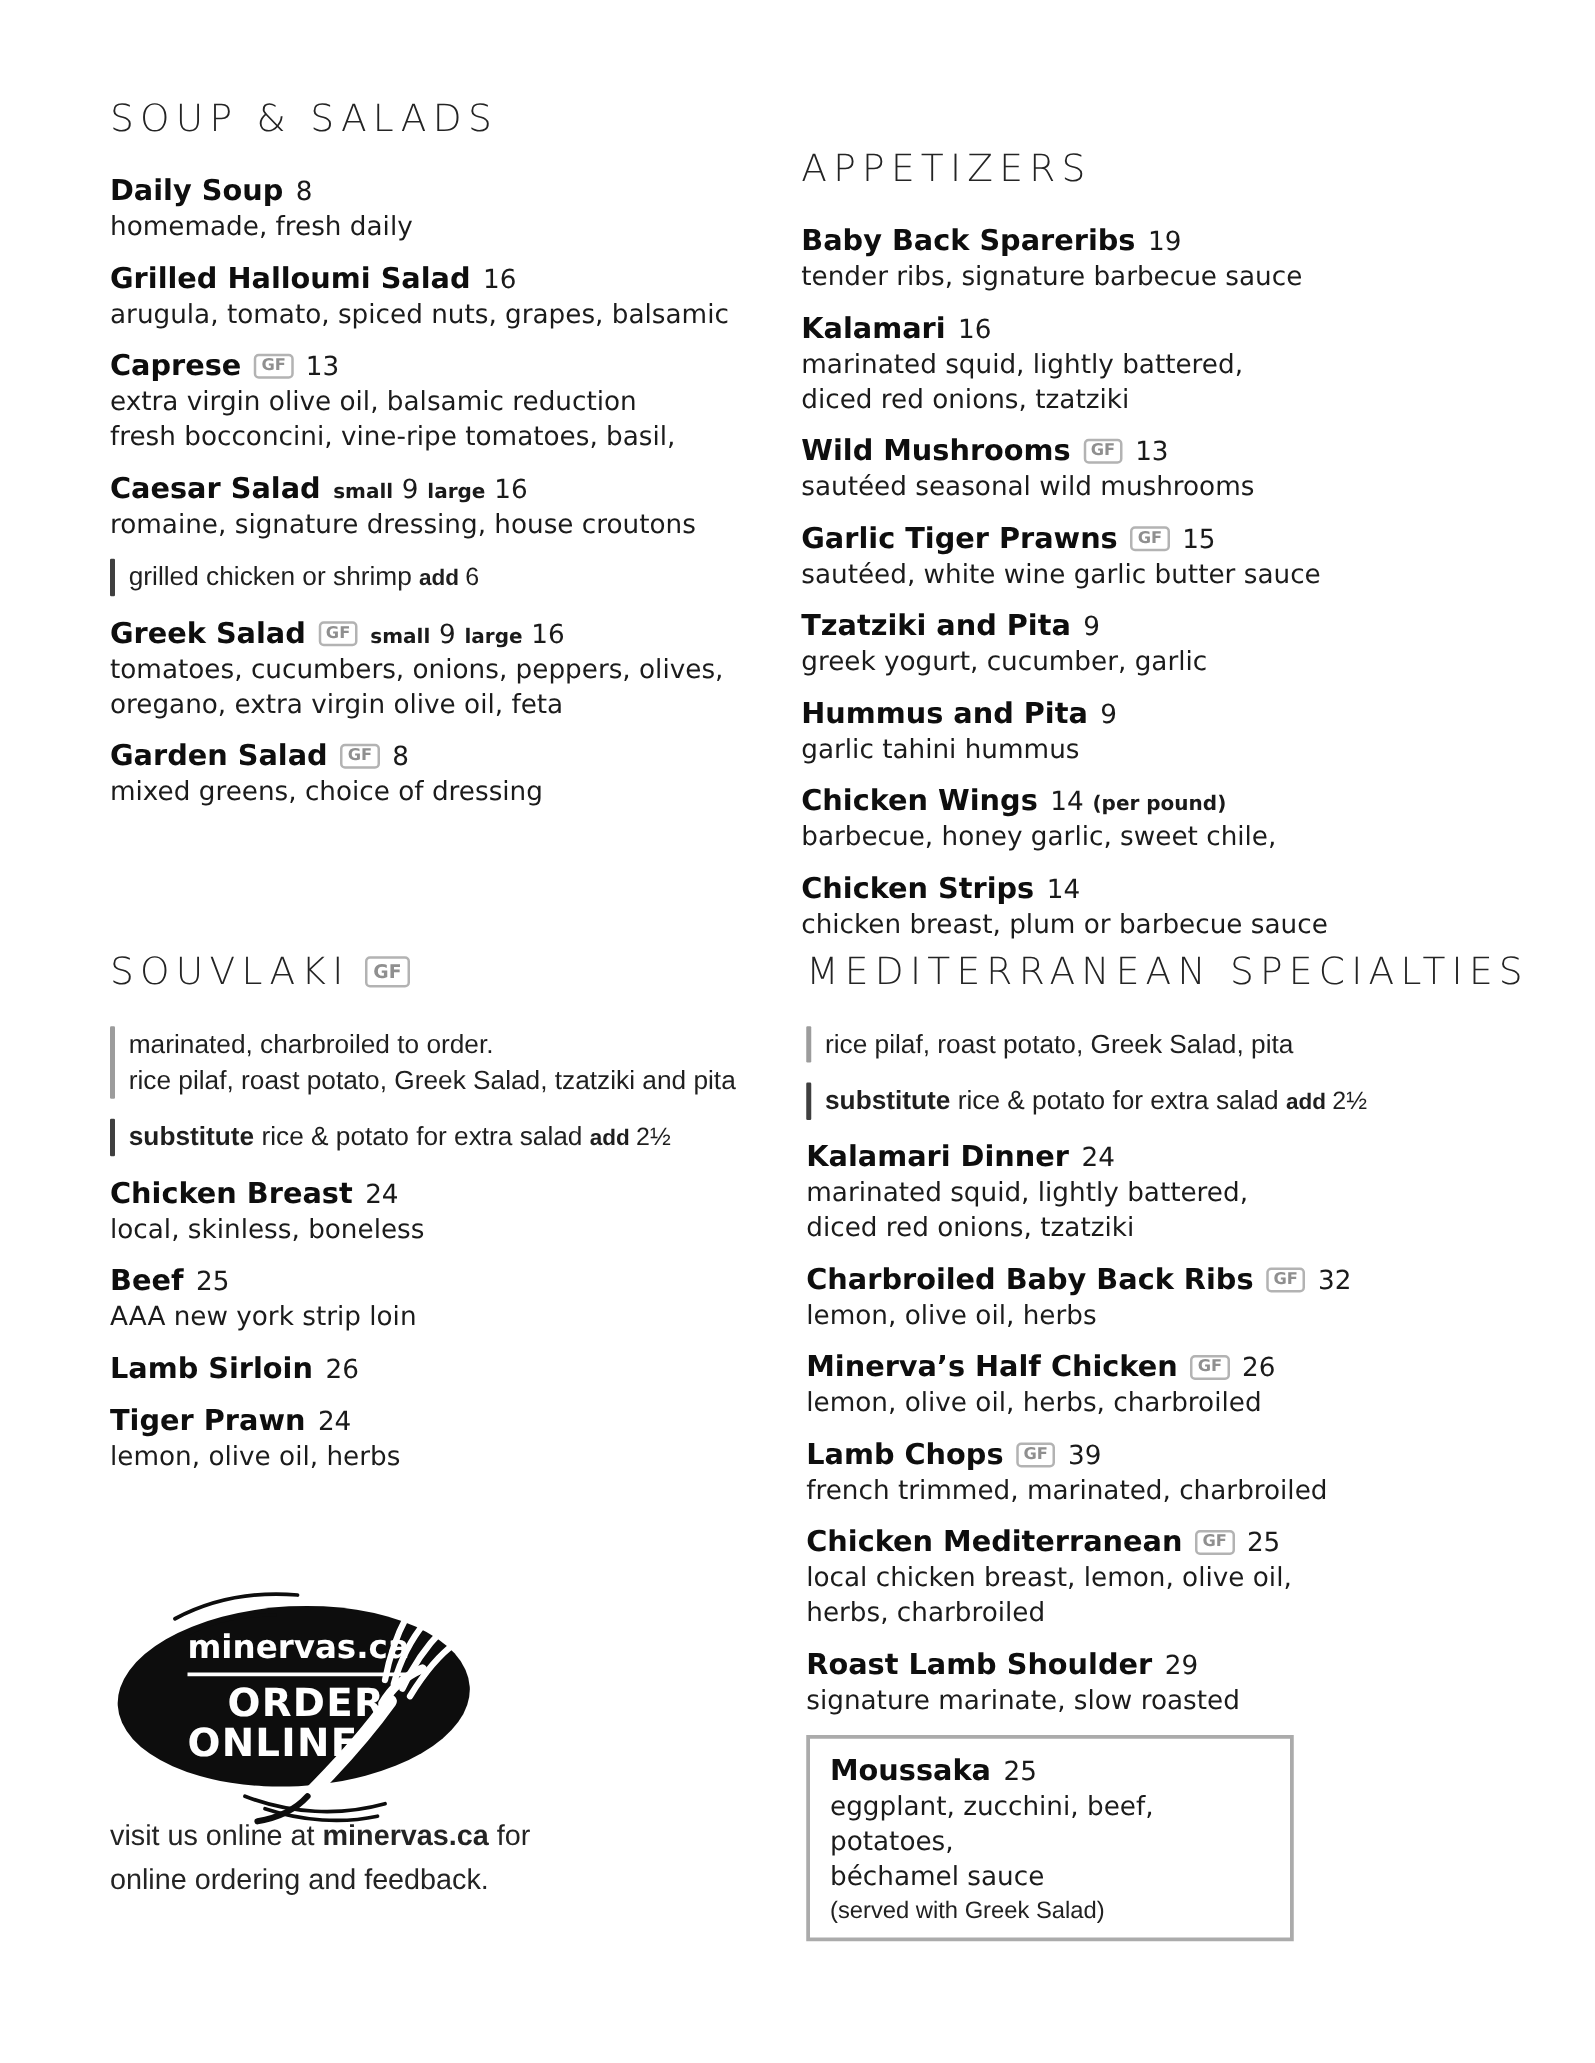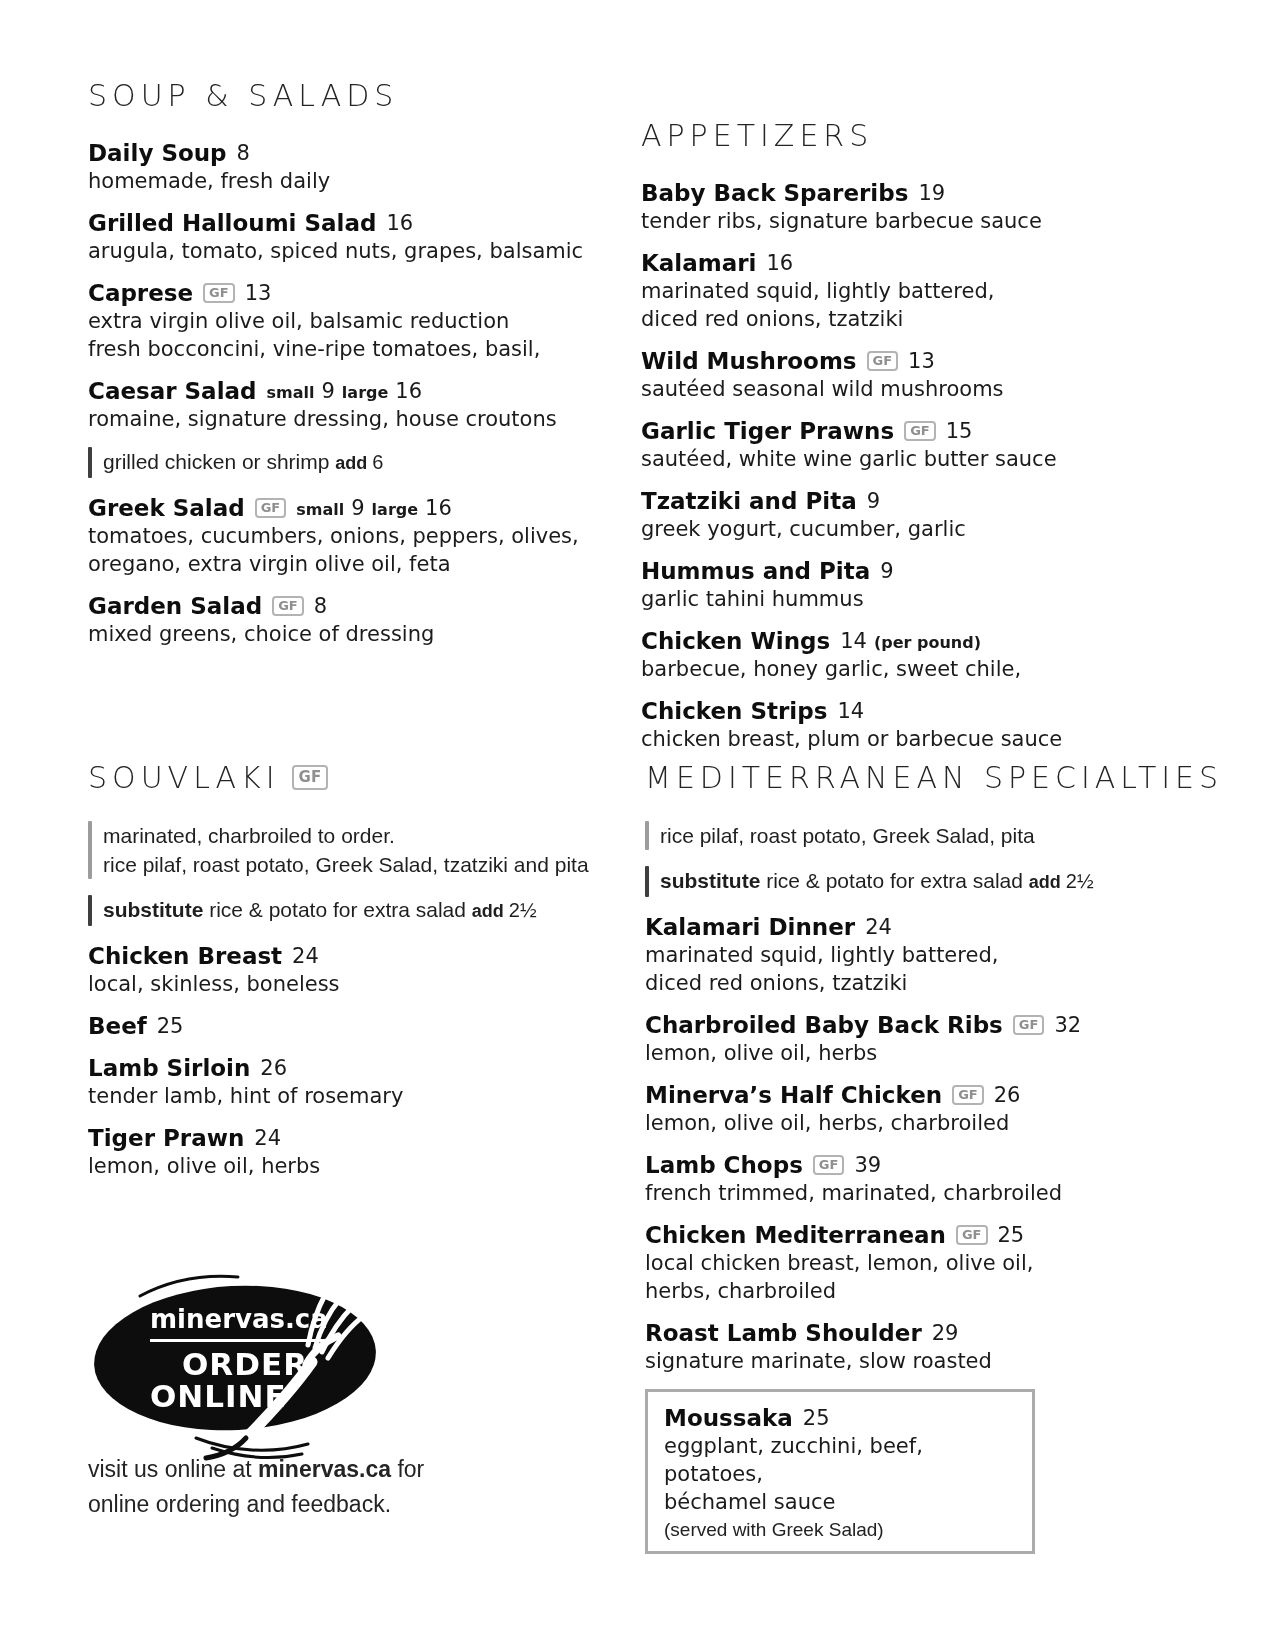--- a/index.html
+++ b/index.html
@@ -247,29 +247,29 @@
           </div>
           <div class="desc-line">local, skinless, boneless</div>
         </div>
         <div class="item">
           <div class="item-line">
             <span class="item-name">Beef</span>
             <span class="price">
               <span class="p-num">25</span>
             </span>
           </div>
+          <div class="desc-line">AAA new york strip loin</div>
         </div>
         <div class="item">
           <div class="item-line">
             <span class="item-name">Lamb Sirloin</span>
             <span class="price">
               <span class="p-num">26</span>
             </span>
           </div>
-          <div class="desc-line">tender lamb, hint of rosemary</div>
         </div>
         <div class="item">
           <div class="item-line">
             <span class="item-name">Tiger Prawn</span>
             <span class="price">
               <span class="p-num">24</span>
             </span>
           </div>
           <div class="desc-line">lemon, olive oil, herbs</div>
         </div>

